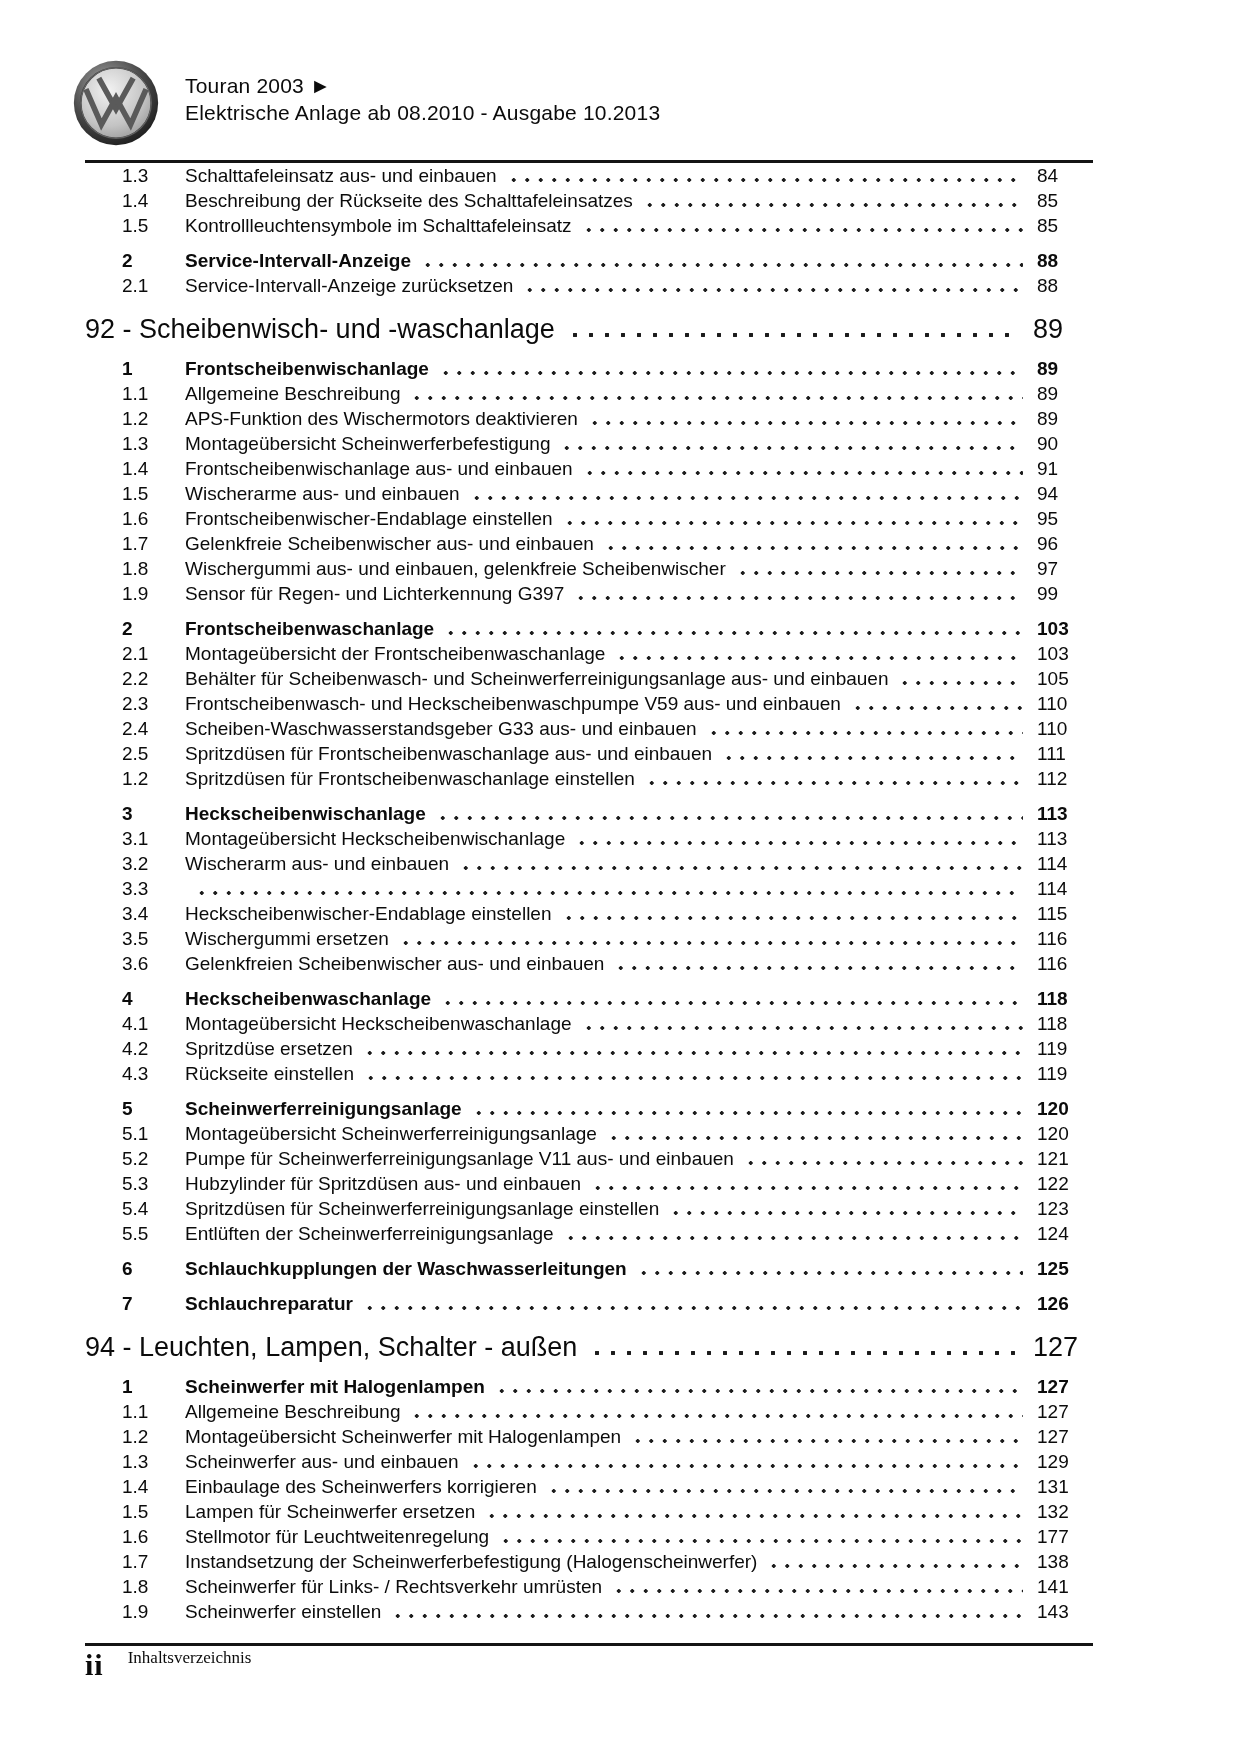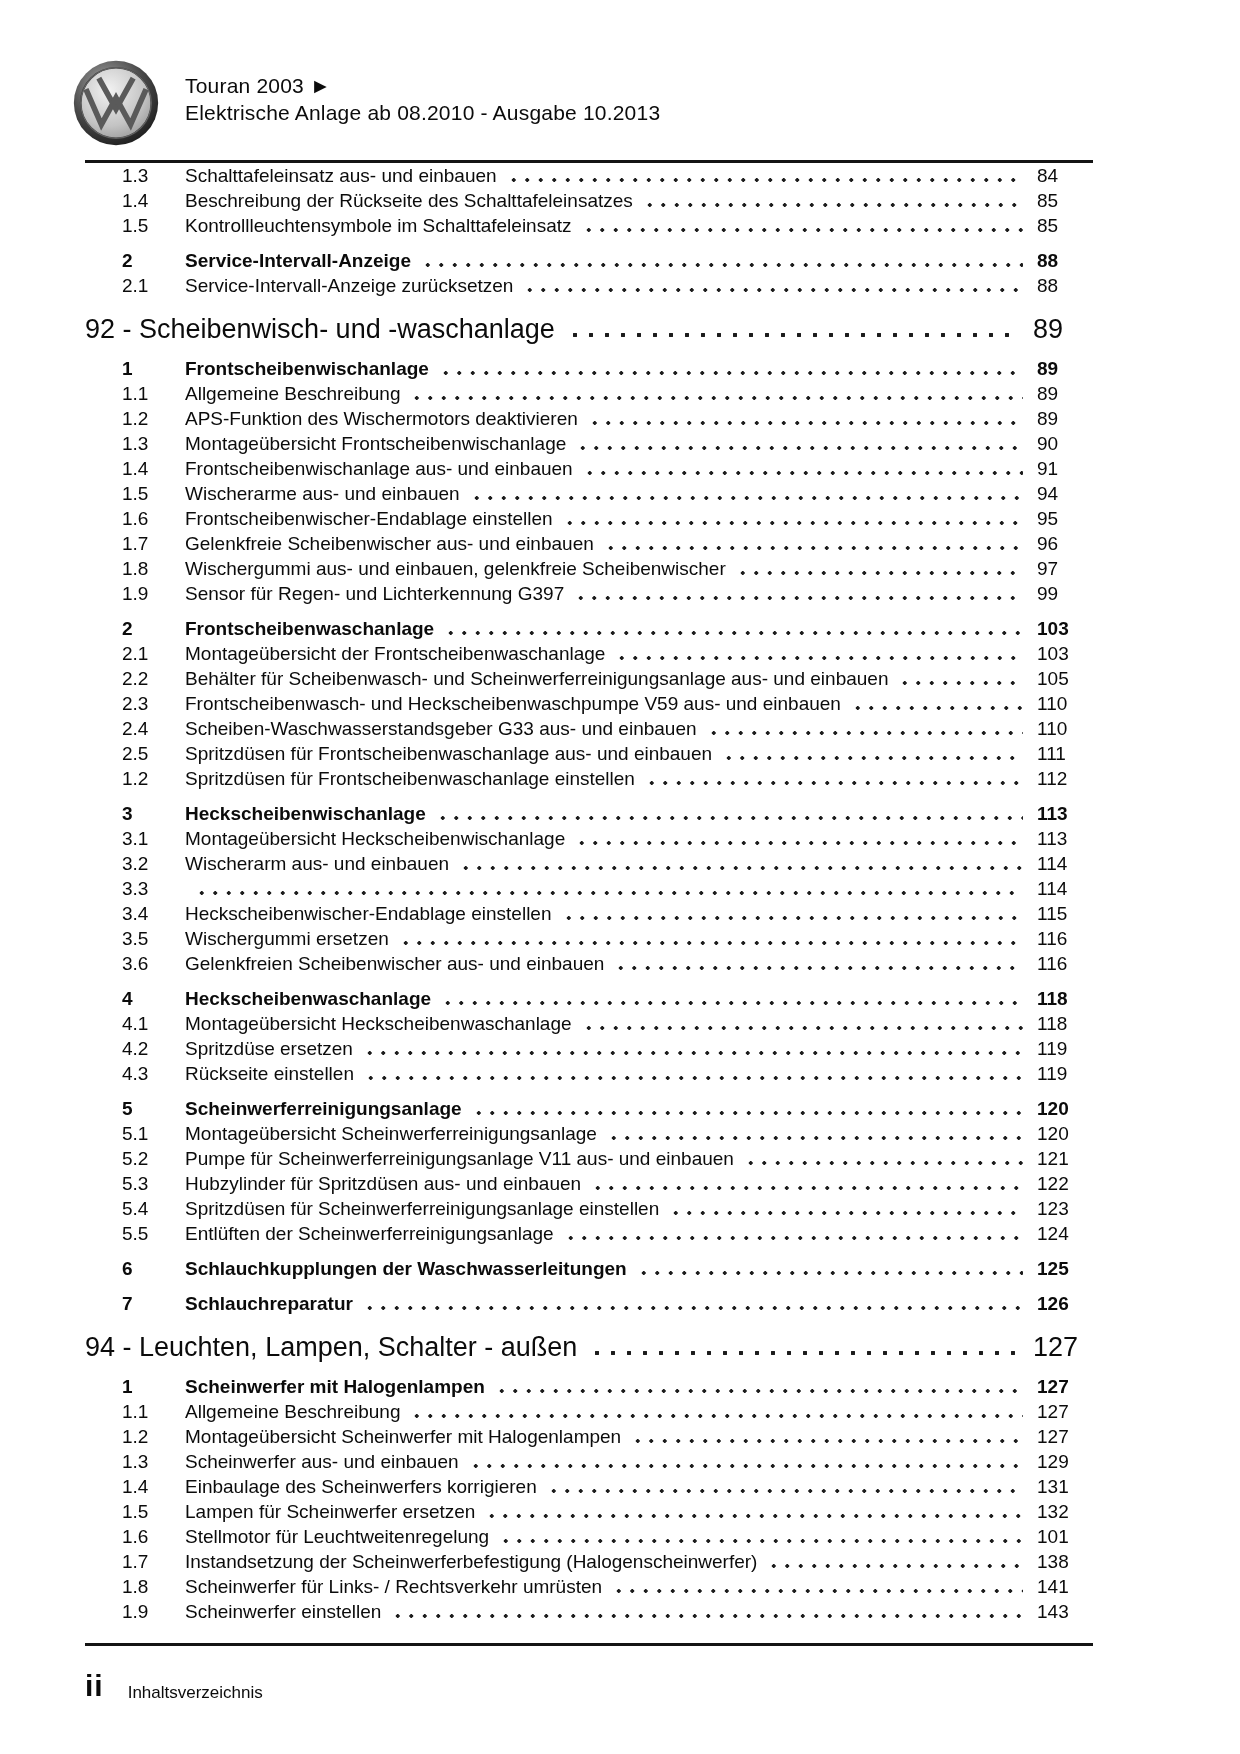--- a/index.html
+++ b/index.html
@@ -42,21 +42,21 @@
     background-image: radial-gradient(circle, #1c1c1c 2.1px, rgba(0,0,0,0) 2.4px);
     background-size: 16px 8px;
     background-position: left calc(100% - 7px);
     margin: 0 14px 0 12px;
   }
   .toc-section .page-num { width: 60px; }
 
   
   .doc-footer { position: absolute; left: 85px; top: 1643px; width: 1008px; }
   .footer-rule { border: none; border-top: 3px solid #141414; margin: 0; }
-  .footer-row { display: flex; align-items: flex-end; margin-top: 23px; }
+  .footer-row { display: flex; align-items: flex-start; margin-top: 2px; font-family: Liberation Serif, serif; }
   .footer-page { font-size: 30px; font-weight: 700; letter-spacing: 1px; }
   .footer-label { font-size: 17px; margin-left: 24px; }
 </style>
 </head>
 <body>
 
 <div class="page">
 
   <div class="doc-header">
     <div class="logo-wrap">
@@ -136,21 +136,21 @@
         <span class="page-num">89</span>
       </div>
       <div class="toc-row">
         <span class="num">1.2</span>
         <span class="title">APS-Funktion des Wischermotors deaktivieren</span>
         <span class="leader"></span>
         <span class="page-num">89</span>
       </div>
       <div class="toc-row">
         <span class="num">1.3</span>
-        <span class="title">Montageübersicht Frontscheibenwischanlage</span>
+        <span class="title">Montageübersicht Scheinwerferbefestigung</span>
         <span class="leader"></span>
         <span class="page-num">90</span>
       </div>
       <div class="toc-row">
         <span class="num">1.4</span>
         <span class="title">Frontscheibenwischanlage aus- und einbauen</span>
         <span class="leader"></span>
         <span class="page-num">91</span>
       </div>
       <div class="toc-row">
@@ -376,21 +376,21 @@
       <div class="toc-row">
         <span class="num">1.5</span>
         <span class="title">Lampen für Scheinwerfer ersetzen</span>
         <span class="leader"></span>
         <span class="page-num">132</span>
       </div>
       <div class="toc-row">
         <span class="num">1.6</span>
         <span class="title">Stellmotor für Leuchtweitenregelung</span>
         <span class="leader"></span>
-        <span class="page-num">101</span>
+        <span class="page-num">177</span>
       </div>
       <div class="toc-row">
         <span class="num">1.7</span>
         <span class="title">Instandsetzung der Scheinwerferbefestigung (Halogenscheinwerfer)</span>
         <span class="leader"></span>
         <span class="page-num">138</span>
       </div>
       <div class="toc-row">
         <span class="num">1.8</span>
         <span class="title">Scheinwerfer für Links- / Rechtsverkehr umrüsten</span>

